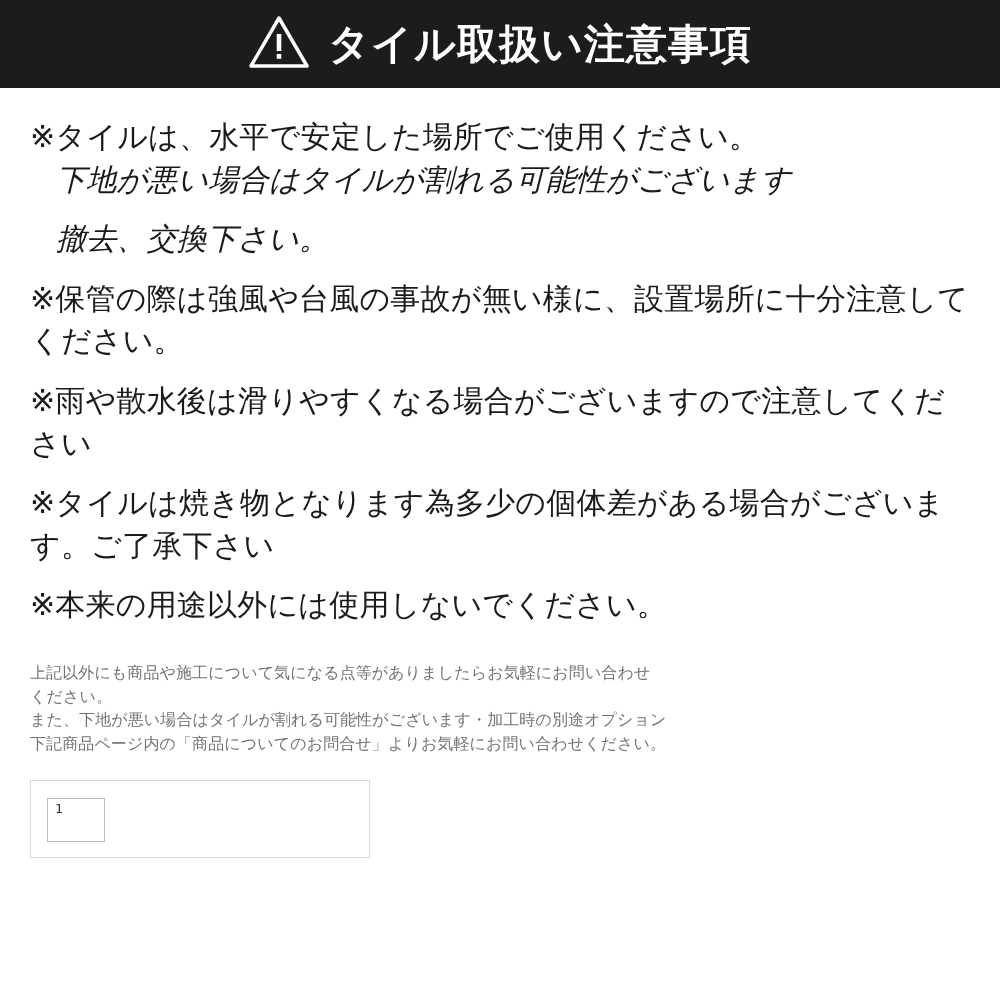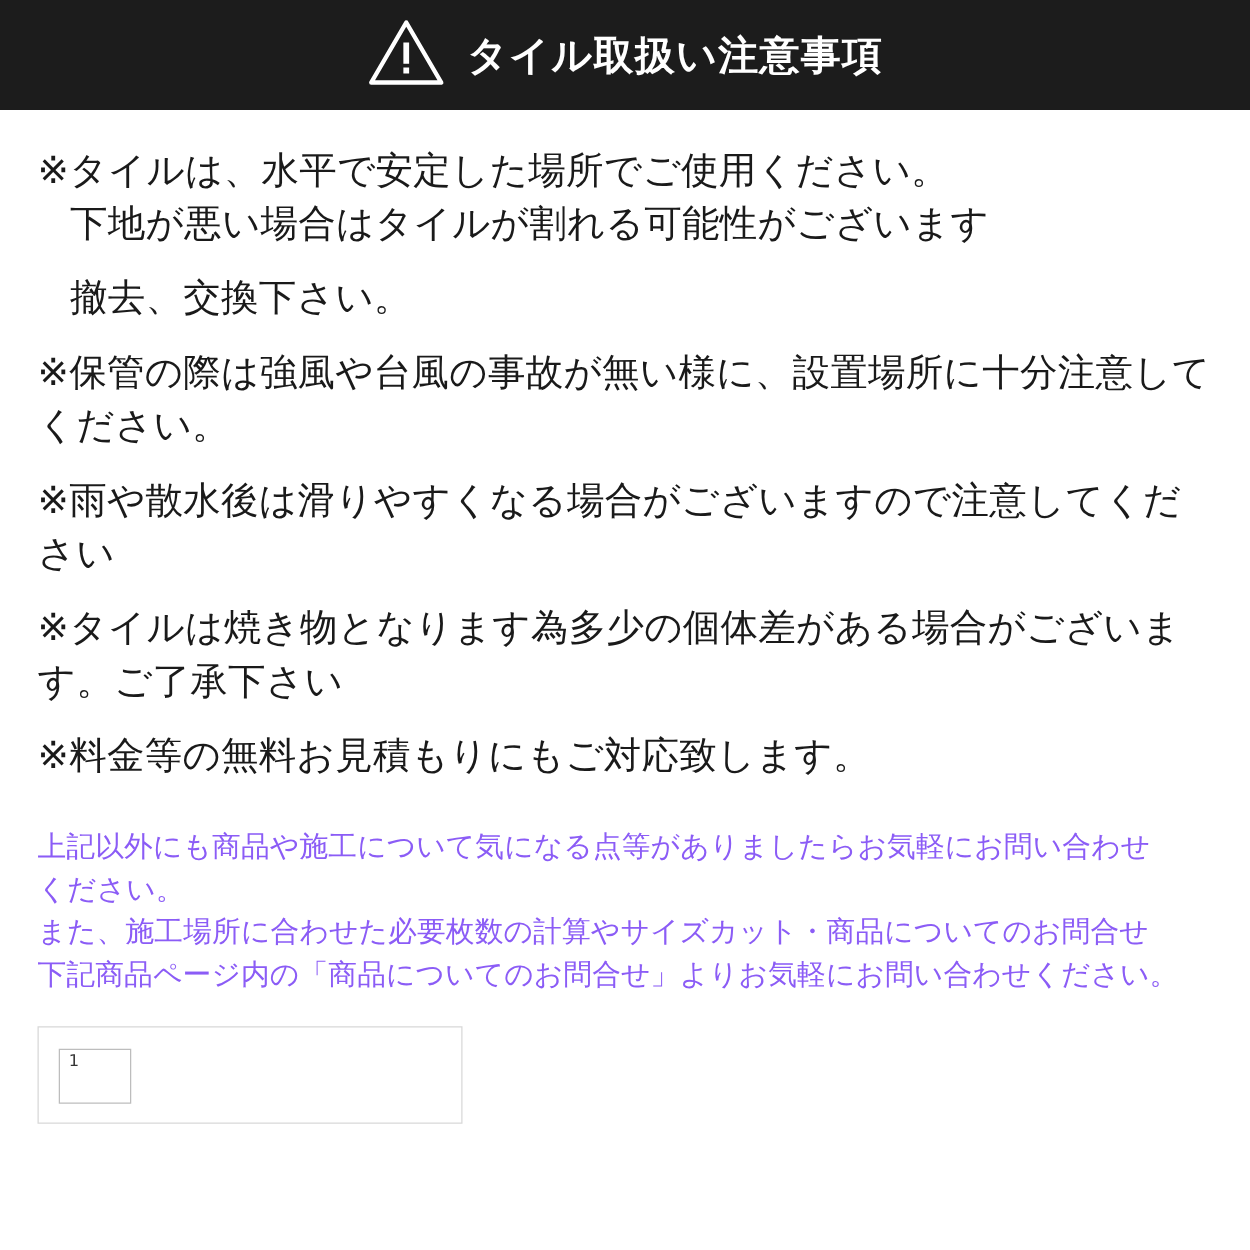--- a/index.html
+++ b/index.html
@@ -32,21 +32,21 @@
     gap: 18px;
     padding: 0 20px;
     box-sizing: border-box;
   }
   .warn-icon {
     display: block;
     flex: 0 0 auto;
   }
   .header-title {
     color: #ffffff;
-    font-size: 32px;
+    font-size: 41px;
     font-weight: bold;
     letter-spacing: 1px;
     line-height: 1;
     white-space: nowrap;
   }
 
   
   .content {
     padding: 28px 30px 0 30px;
     box-sizing: border-box;
@@ -55,29 +55,30 @@
   .note {
     font-size: 30px;
     line-height: 1.42;
     color: #1a1a1a;
     margin-bottom: 17px;
     letter-spacing: 0.2px;
   }
   .note .cont {
     display: block;
     padding-left: 26px;
+    font-style: italic;
   }
 
   .para-block {
     margin-top: 34px;
   }
   .para {
-    font-size: 23px;
+    font-size: 16px;
     line-height: 1.48;
-    color: #8b5cf6;
+    color: #737373;
     letter-spacing: 0.1px;
   }
 
   
   .purchase-card {
     margin-top: 24px;
     width: 340px;
     border: 1px solid #d8d8d8;
     box-sizing: border-box;
     padding: 16px 16px 14px 16px;
@@ -137,27 +138,27 @@
       <span>※雨や散水後は滑りやすくなる場合がございますので注意してください</span>
     </div>
 
     <div class="note">
       <span>※タイルは焼き物となります為多少の個体差がある場合がございます。ご了承下さい</span>
     </div>
 
 
 
     <div class="note">
-      <span>※料金等の無料お見積もりにもご対応致します。</span>
+      <span>※本来の用途以外には使用しないでください。</span>
     </div>
 
     <div class="para-block">
       <div class="para">上記以外にも商品や施工について気になる点等がありましたらお気軽にお問い合わせ</div>
       <div class="para">ください。</div>
-      <div class="para">また、施工場所に合わせた必要枚数の計算やサイズカット・商品についてのお問合せ</div>
+      <div class="para">また、下地が悪い場合はタイルが割れる可能性がございます・加工時の別途オプション</div>
       <div class="para">下記商品ページ内の「商品についてのお問合せ」よりお気軽にお問い合わせください。</div>
     </div>
 
     <div class="purchase-card">
       <div class="qty-row">
         <div class="qty-input">1</div>
 
       </div>
 
     </div>

